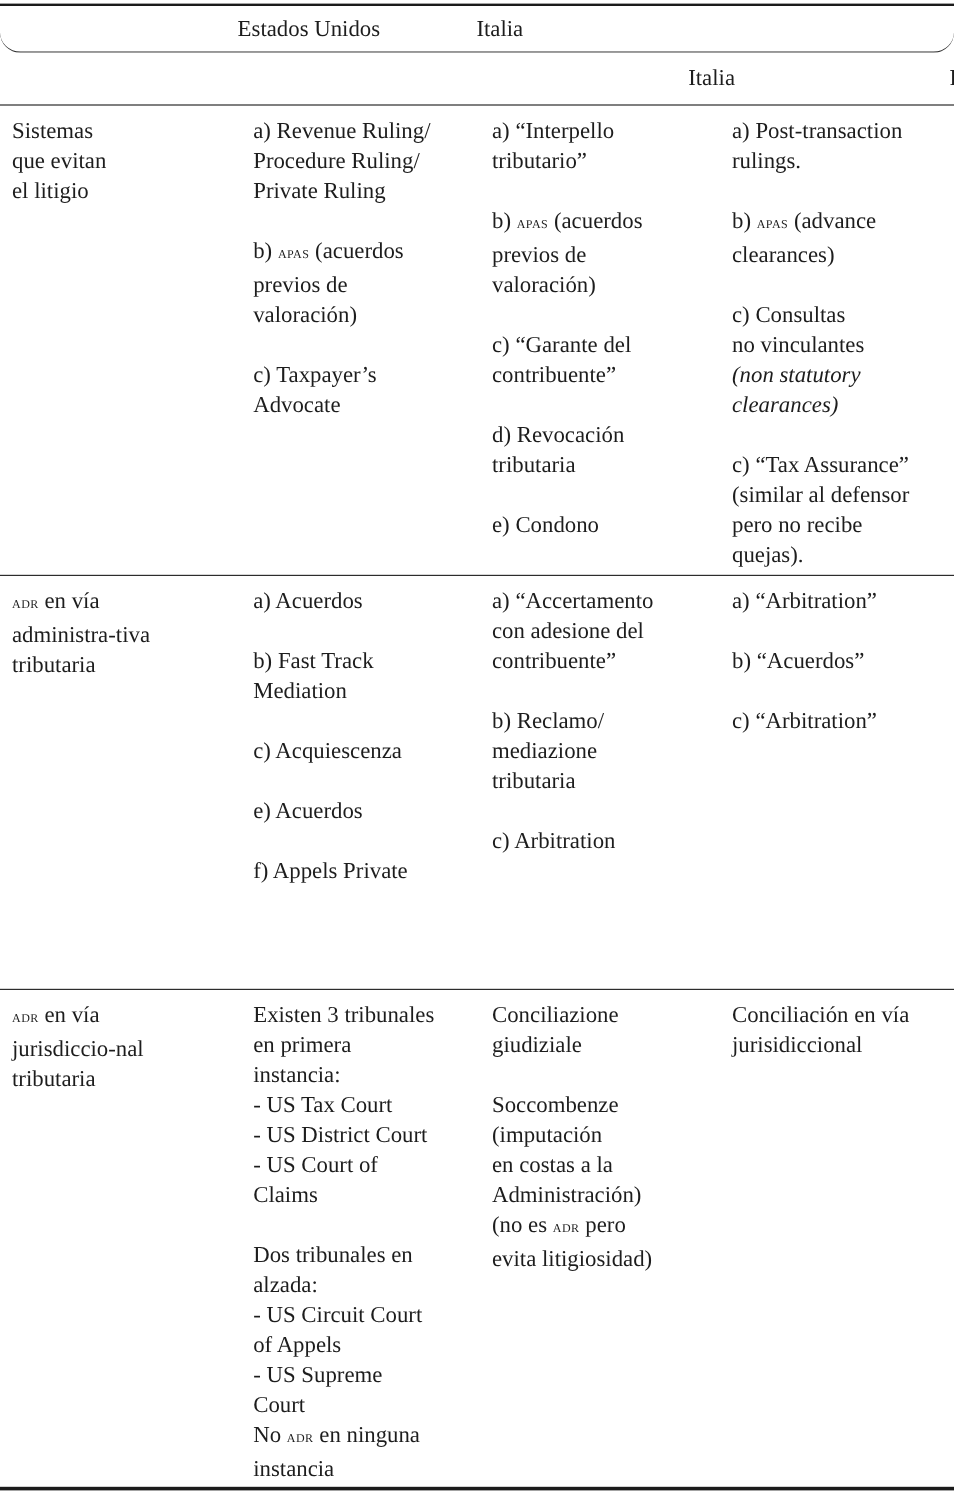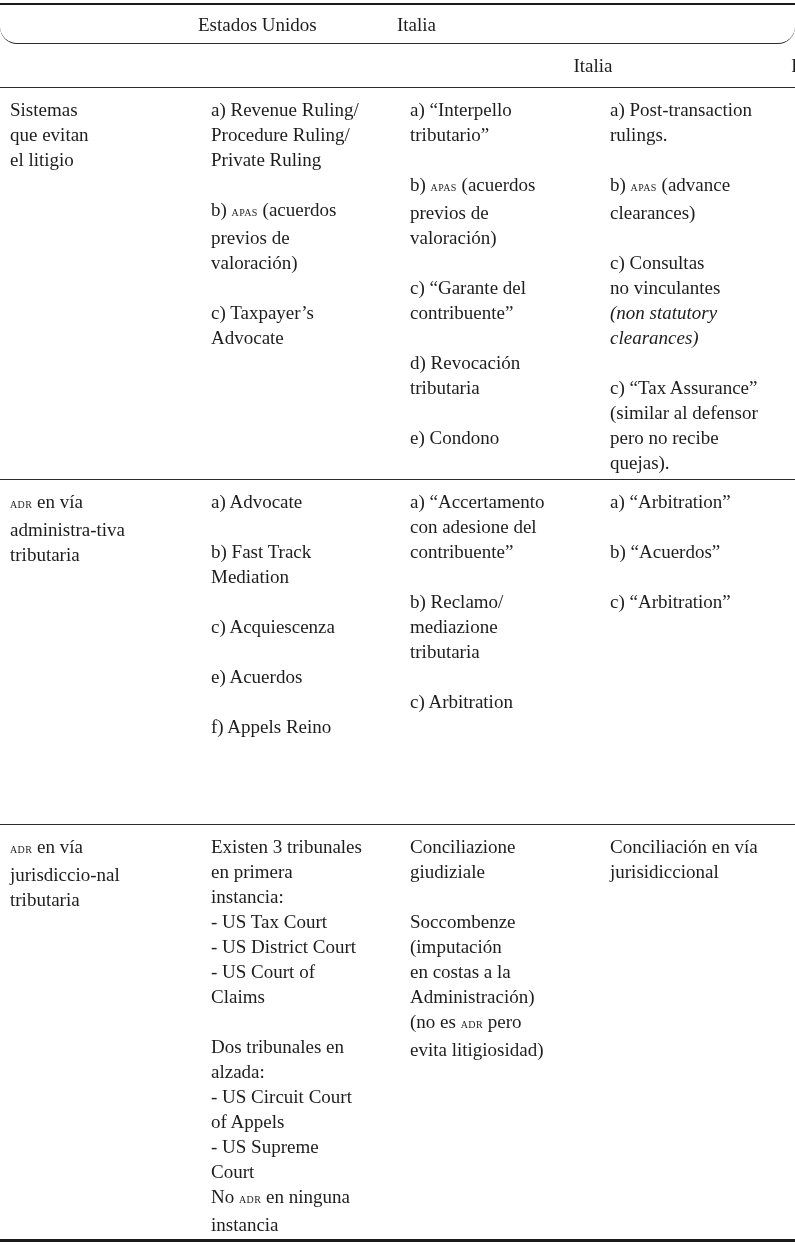--- a/index.html
+++ b/index.html
@@ -92,25 +92,25 @@
           <p>a) Post-transaction<br>rulings.</p>
           <p>b) <span class="sc">APAS</span> (advance<br>clearances)</p>
           <p>c) Consultas<br>no vinculantes<br><em>(non statutory<br>clearances)</em></p>
           <p>c) “Tax Assurance”<br>(similar al defensor<br>pero no recibe<br>quejas).</p>
         </div>
     </div>
 
     <div class="trow row-1">
       <div class="cell label"><span class="sc">ADR</span> en vía<br>administra-tiva<br>tributaria</div>
       <div class="cell">
-          <p>a) Advocate</p>
+          <p>a) Acuerdos</p>
           <p>b) Fast Track<br>Mediation</p>
           <p>c) Acquiescenza</p>
           <p>e) Acuerdos</p>
-          <p>f) Appels Reino</p>
+          <p>f) Appels Private</p>
         </div>
       <div class="cell">
           <p>a) “Accertamento<br>con adesione del<br>contribuente”</p>
           <p>b) Reclamo/<br>mediazione<br>tributaria</p>
           <p>c) Arbitration</p>
         </div>
       <div class="cell">
           <p>a) “Arbitration”</p>
           <p>b) “Acuerdos”</p>
           <p>c) “Arbitration”</p>

